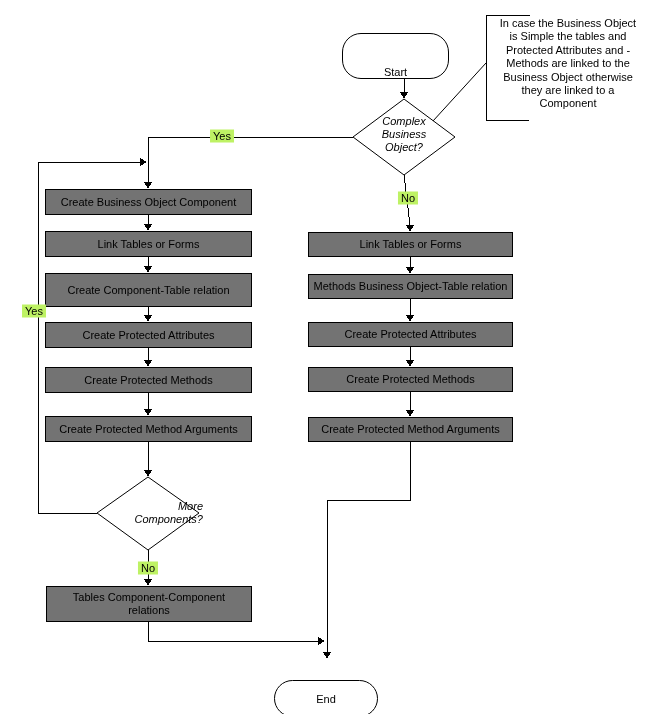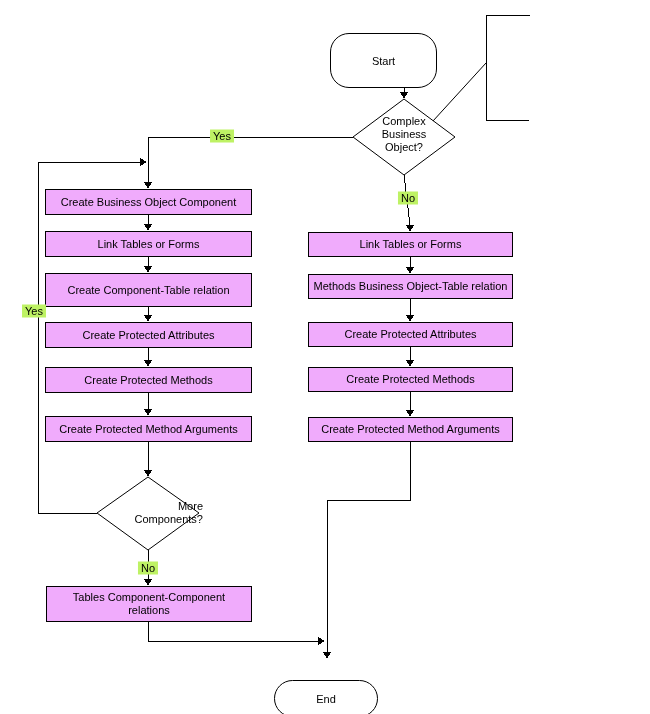--- a/index.html
+++ b/index.html
@@ -15,21 +15,21 @@
   }
   svg.connectors {
     position: absolute;
     left: 0; top: 0;
     width: 650px; height: 714px;
     shape-rendering: crispEdges;
   }
   .node { position: absolute; box-sizing: border-box; }
   .process {
     border: 1px solid #000;
-    background: #f0abfc;
+    background: #737373;
     display: flex;
     align-items: center;
     justify-content: center;
     text-align: center;
     line-height: 13px;
     white-space: pre-line;
   }
   .terminal {
     border: 1px solid #000;
     background: #fff;
@@ -37,20 +37,21 @@
     display: flex;
     align-items: center;
     justify-content: center;
   }
   .diamond-label {
     position: absolute;
     transform: translateX(-50%);
     text-align: center;
     line-height: 13px;
     white-space: pre-line;
+    font-style: italic;
   }
   .edge-label {
     position: absolute;
     transform: translate(-50%, -50%);
     background: #bef264;
     padding: 0 3px;
     line-height: 13px;
   }
   .note-text {
     position: absolute;
@@ -131,21 +132,21 @@
       <polygon points="410,417 406,410 414,410"></polygon>
       <polygon points="327,659 323,652 331,652"></polygon>
     </g>
 
     <g fill="#fff" stroke="#000" stroke-width="1" shape-rendering="auto">
       <polygon points="404,99 455,137 404,175 353,137"></polygon>
       <polygon points="148,477 199,513 148,550 97,513"></polygon>
     </g>
   </svg>
 
-  <div class="node terminal" style="left:330px; top:33px; width:107px; height:55px;">
+  <div class="node terminal" style="left:342px; top:33px; width:107px; height:46px;align-items:flex-end;">
     <span>Start</span>
   </div>
   <div class="node terminal" style="left:274px; top:660px; width:104px; height:37px;margin-top:20px;">
     <span>End</span>
   </div>
 
   <div class="diamond-label" style="left:404px; top:115px; width:100px;">Complex
 Business
 Object?</div>
   <div class="diamond-label" style="left:148px; top:500px; width:110px;text-align:right;">More
@@ -164,14 +165,21 @@
   <div class="node process" style="left:308px; top:274px; width:205px; height:25px;">Methods Business Object-Table relation</div>
   <div class="node process" style="left:308px; top:322px; width:205px; height:25px;">Create Protected Attributes</div>
   <div class="node process" style="left:308px; top:367px; width:205px; height:25px;">Create Protected Methods</div>
   <div class="node process" style="left:308px; top:417px; width:205px; height:25px;">Create Protected Method Arguments</div>
 
   <div class="edge-label" style="left:222px; top:136px;">Yes</div>
   <div class="edge-label" style="left:408px; top:198px;">No</div>
   <div class="edge-label" style="left:34px; top:311px;">Yes</div>
   <div class="edge-label" style="left:148px; top:568px;">No</div>
 
+  <div class="note-text">In case the Business Object
+is Simple the tables and
+Protected Attributes and -
+Methods are linked to the
+Business Object otherwise
+they are linked to a
+Component</div>
 
 </div>
 
 </body></html>

